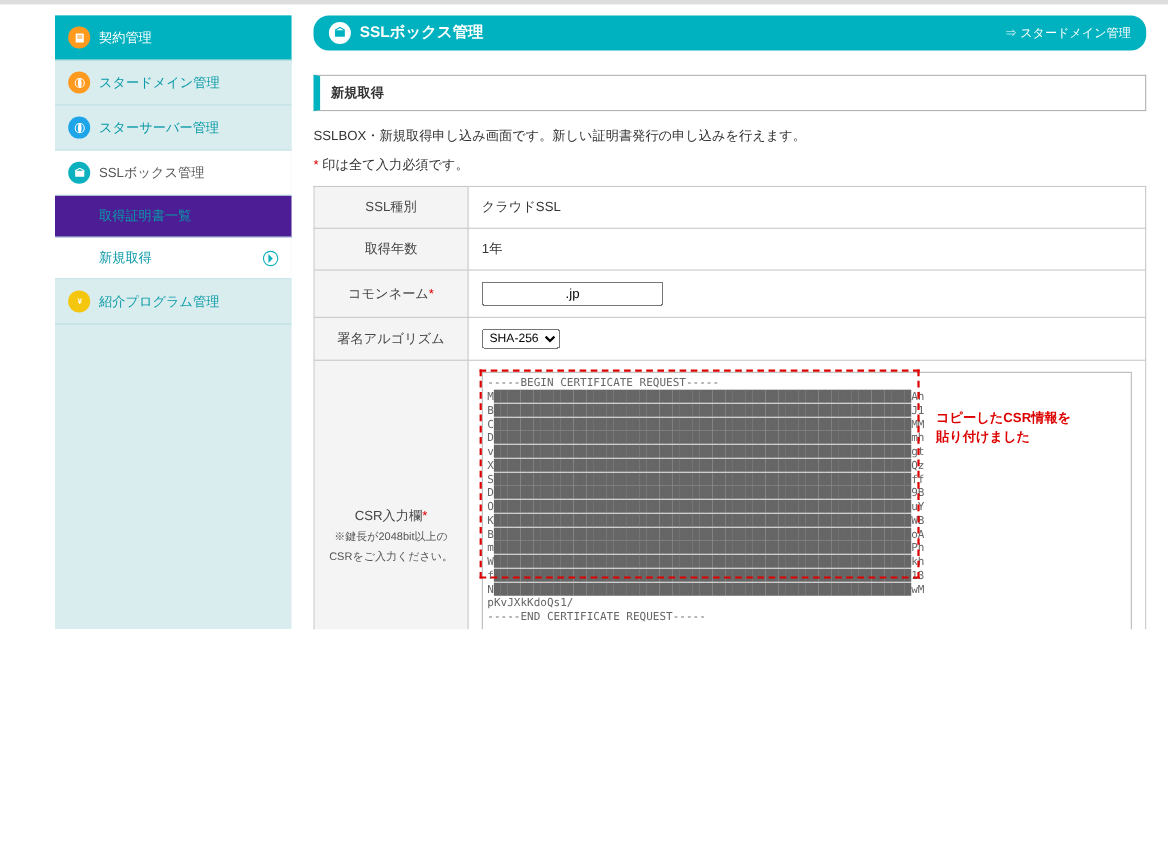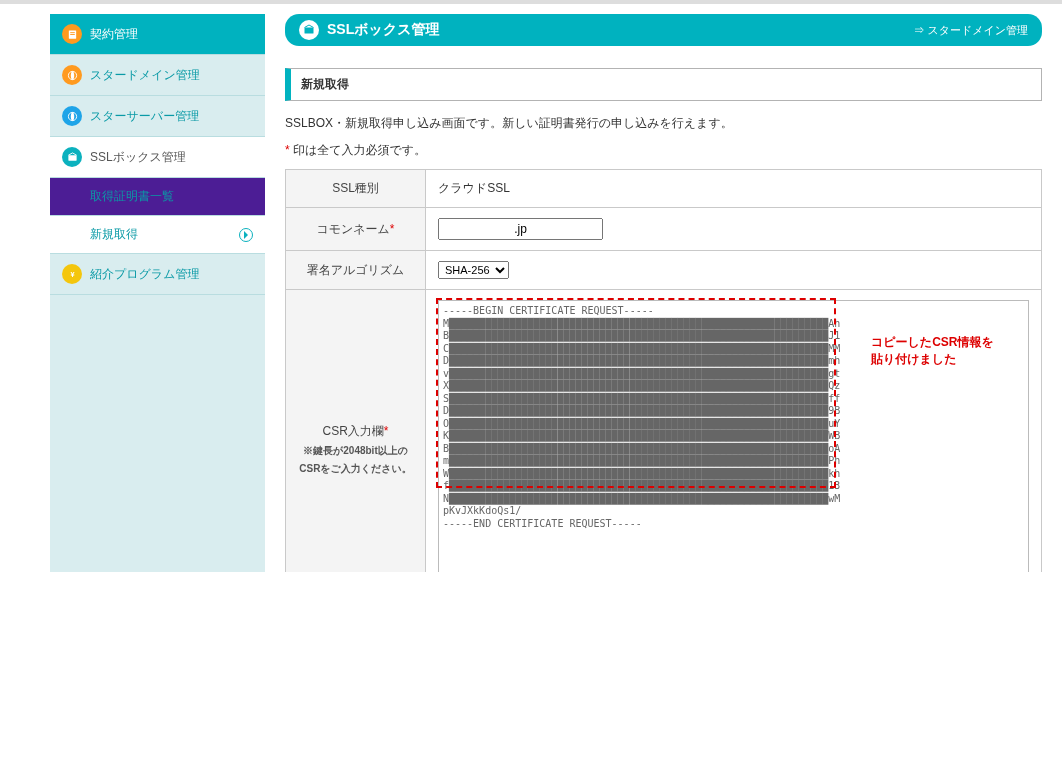--- a/index.html
+++ b/index.html
@@ -116,21 +116,21 @@
   width: 165px;
   padding: 2px 4px;
   font-size: 12px;
   text-align: center;
 }
 select.algo {
   font-size: 11px;
   padding: 1px 2px;
 }
 .csr-th { vertical-align: middle; text-align: center; }
-.csr-th .sub { font-size: 10px; color: #555; display:block; margin-top:4px; line-height:1.4;font-weight:bold;}
+.csr-th .sub { font-size: 10px; color: #555; display:block; margin-top:4px; line-height:1.4;}
 .csr-cell { position: relative; }
 textarea.csr {
   width: 100%;
   height: 295px;
   font-family: monospace;
   font-size: 10px;
   line-height: 1.25;
   padding: 4px;
   border: 1px solid #bbb;
   resize: none;
@@ -274,20 +274,24 @@
     <p class="desc">SSLBOX・新規取得申し込み画面です。新しい証明書発行の申し込みを行えます。</p>
     <p class="note">
       <span class="ast">*</span><span> 印は全て入力必須です。</span>
     </p>
 
     <table class="form">
       <tbody>
           <tr>
         <th>SSL種別</th>
         <td>クラウドSSL</td>
+      </tr>
+      <tr>
+        <th>取得年数</th>
+        <td>1年</td>
       </tr>
       <tr>
         <th>
           <span>コモンネーム</span><span class="req">*</span>
         </th>
         <td>
           <input type="text" class="cn" value=".jp" style="">
         </td>
       </tr>
       <tr>
@@ -317,21 +321,21 @@
 O███████████████████████████████████████████████████████████████uY
 K███████████████████████████████████████████████████████████████WB
 B███████████████████████████████████████████████████████████████oA
 m███████████████████████████████████████████████████████████████Ph
 W███████████████████████████████████████████████████████████████kh
 f███████████████████████████████████████████████████████████████13
 N███████████████████████████████████████████████████████████████wM
 pKvJXkKdoQs1/
 -----END CERTIFICATE REQUEST-----</textarea>
           <div class="dashed-box" style="top:8px;left:10px;width:400px;height:190px;"></div>
-          <div class="annot" style="top:44px;left:445px;">
+          <div class="annot" style="top:44px;left:425px;">
             <span>コピーしたCSR情報を</span><br>
             <span>貼り付けました</span>
           </div>
         </td>
       </tr>
     </tbody>
       </table>
 
     <div class="btn-row">
       <span class="btn-wrap">

